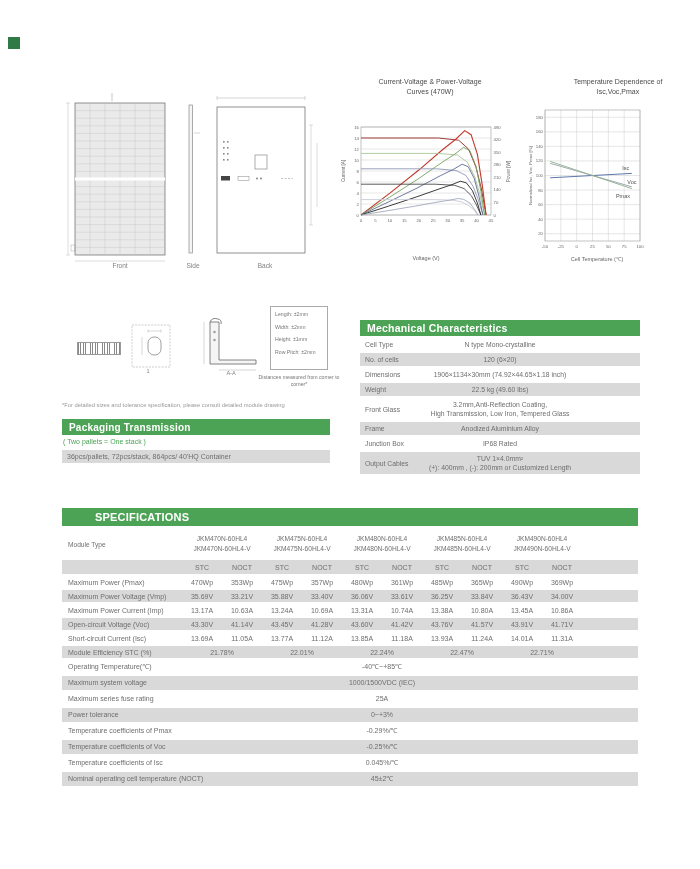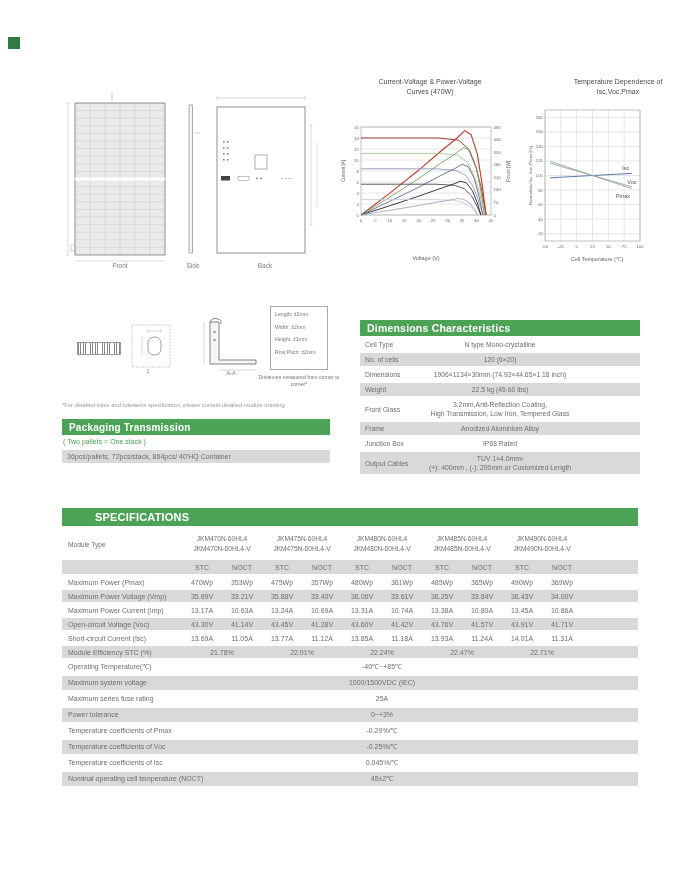--- a/index.html
+++ b/index.html
@@ -173,21 +173,21 @@
       <div>Height: ±1mm</div>
       <div>Row Pitch: ±2mm</div>
     </div>
   <div id="tol-note">Distances measured from corner to corner*</div>
   <div id="drw-footnote">*For detailed sizes and tolerance specification, please consult detailed module drawing</div>
 
   <div id="pkg-bar" class="green-bar">Packaging Transmission</div>
   <div id="pkg-note">( Two pallets = One stack )</div>
   <div id="pkg-value">36pcs/pallets, 72pcs/stack, 864pcs/ 40'HQ Container</div>
 
-  <div id="mech-bar" class="green-bar">Dimensions Characteristics</div>
+  <div id="mech-bar" class="green-bar">Mechanical Characteristics</div>
   <div id="mech-table">
       <div class="m-row">
         <div class="lbl">Cell  Type</div>
         <div class="val">
           <div>N type Mono-crystalline</div>
         </div>
       </div>
       <div class="m-row g">
         <div class="lbl">No. of cells</div>
         <div class="val">

